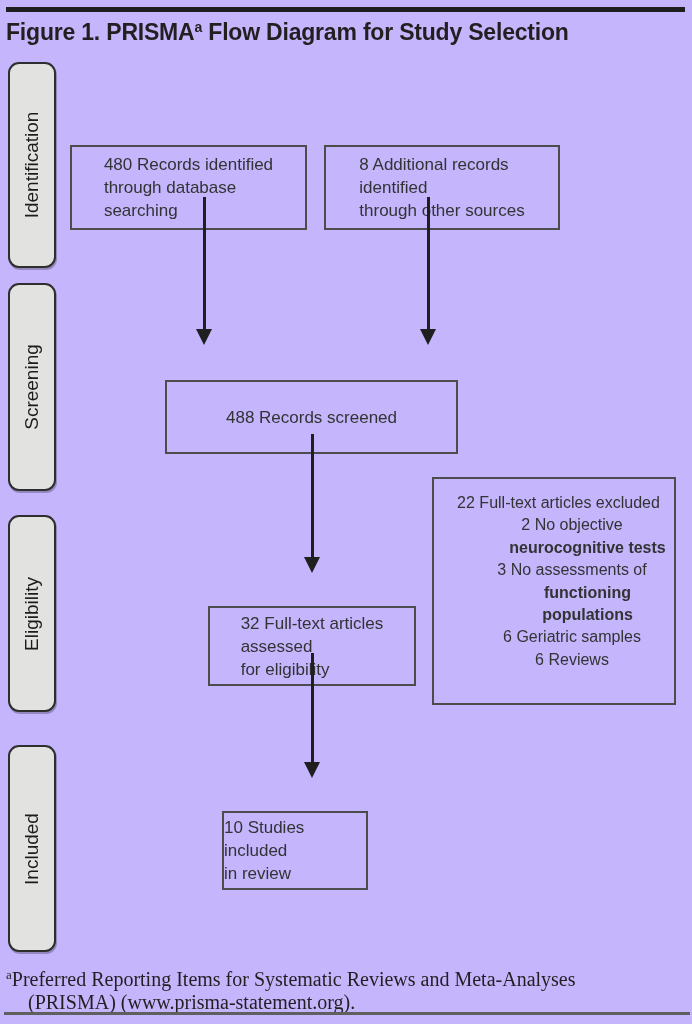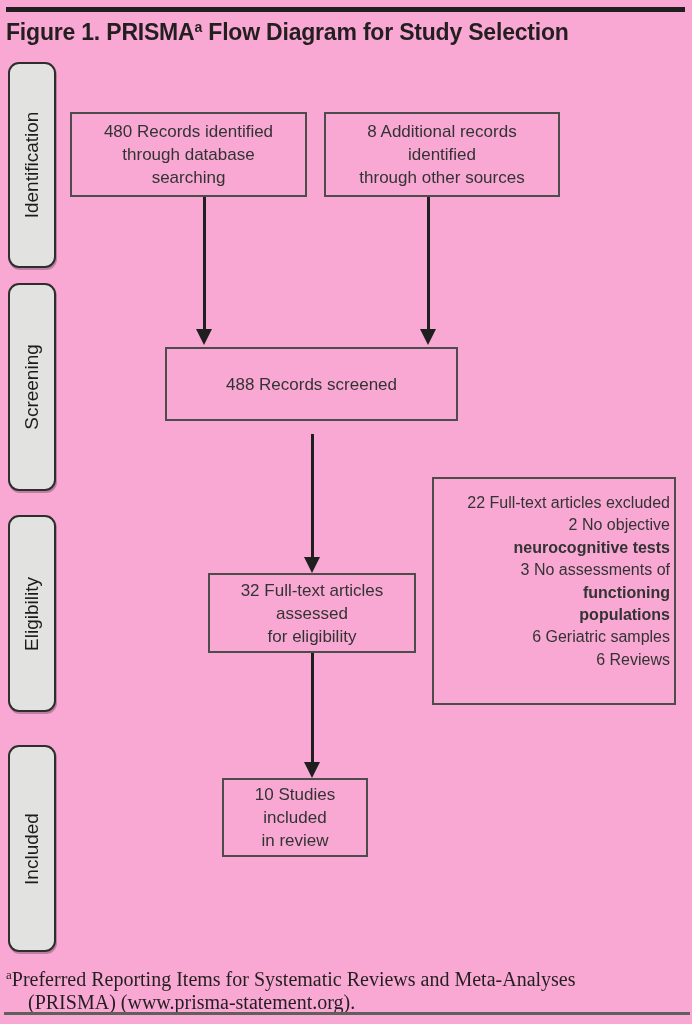--- a/index.html
+++ b/index.html
@@ -1,20 +1,20 @@
 <!DOCTYPE html>
 <html><head>
 <meta charset="utf-8">
 <style>
   html, body { margin: 0; padding: 0; }
   .page {
     position: relative;
     width: 692px;
     height: 1024px;
-    background: #f9a8d4;
+    background: #c4b5fd;
     font-family: "Liberation Sans", sans-serif;
     overflow: hidden;
   }
   .top-bar {
     position: absolute;
     left: 6px; right: 7px; top: 7px; height: 5px;
     background: #1f1f1f;
   }
   .figure-title {
     position: absolute;
@@ -48,35 +48,36 @@
     font-size: 19px;
     color: #1c1c1c;
   }
   .flow-box {
     position: absolute;
     border: 2px solid #4c4c4c;
     box-sizing: border-box;
     display: flex;
     align-items: center;
     justify-content: center;
-    text-align: center;
+    text-align: left;
     color: #333333;
     font-size: 17px;
     line-height: 23px;
     white-space: pre-line;
+    margin-top: 33px;
   }
   .excluded-box {
     position: absolute;
     border: 2px solid #4c4c4c;
     box-sizing: border-box;
     color: #333333;
     font-size: 16px;
     line-height: 22.4px;
     padding: 13px 4px 0 13px;
-    text-align: right;
+    text-align: center;
   }
   .excluded-box .i1 { padding-left: 27px; }
   .excluded-box .i2 { padding-left: 58px; font-weight: bold; }
   .arrow-line {
     position: absolute;
     width: 3px;
     background: #1f1f1f;
   }
   .arrow-head {
     position: absolute;

